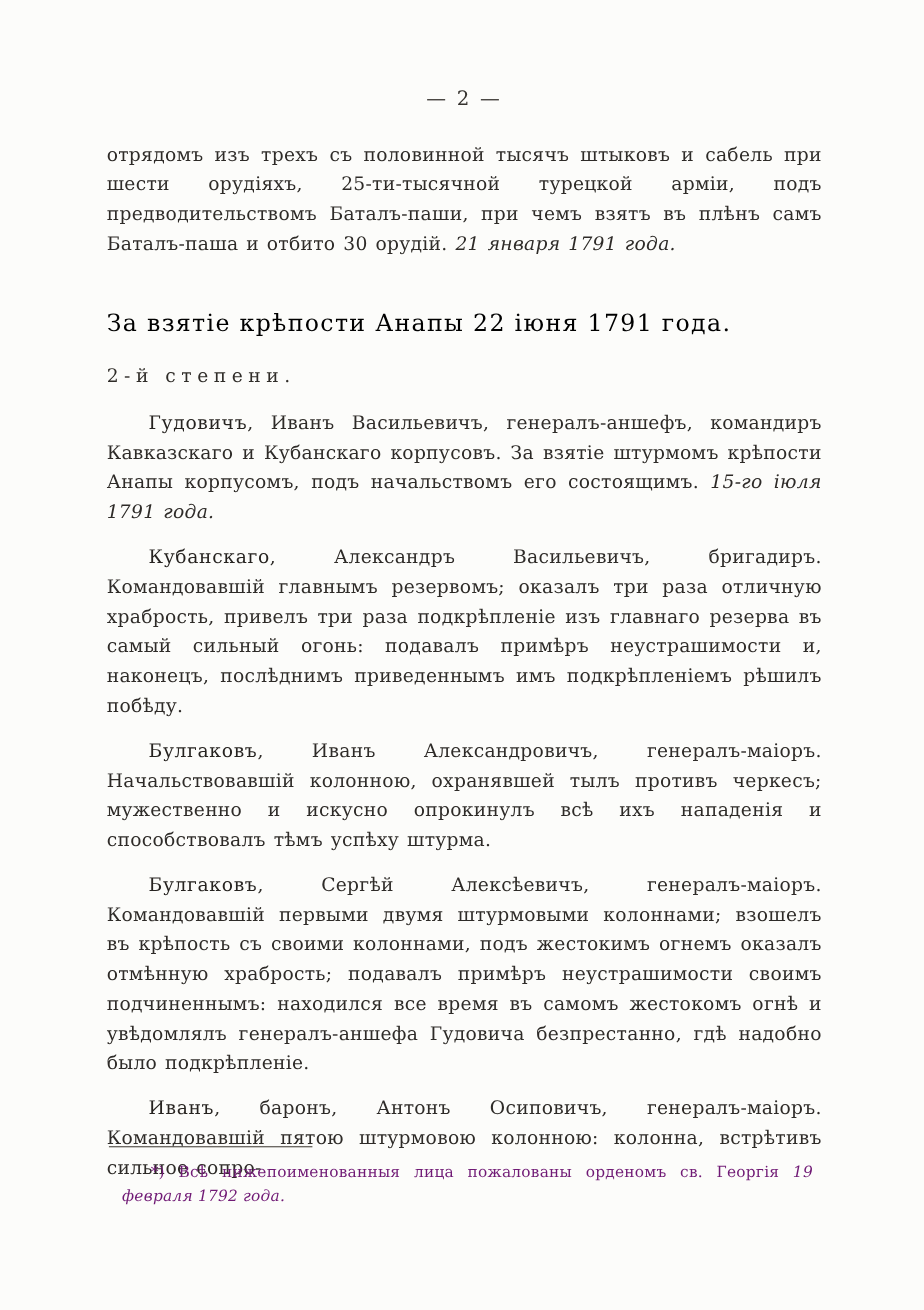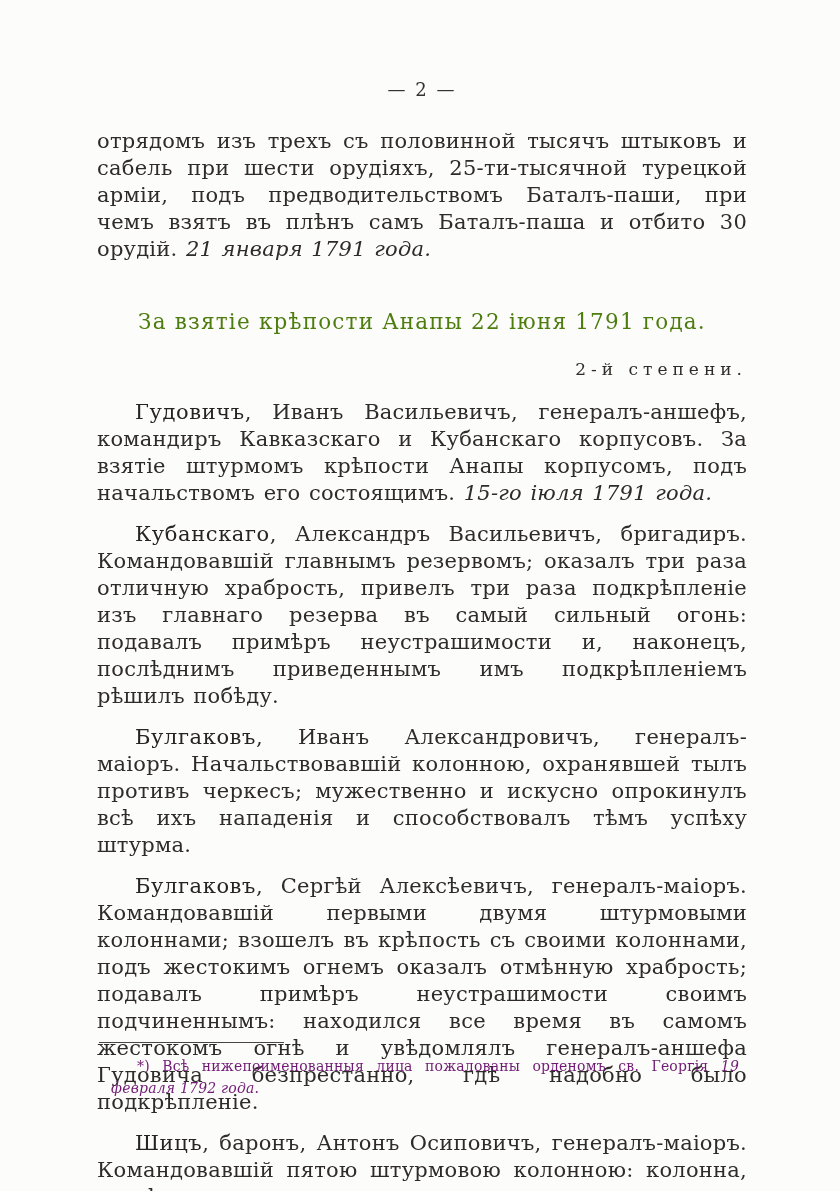--- a/index.html
+++ b/index.html
@@ -21,45 +21,45 @@
   }
   .page-number {
     text-align: center;
     font-size: 18px;
     line-height: 24px;
     letter-spacing: 2px;
     margin: 0 0 26px 0;
     color: #35322e;
   }
   .para {
-    font-size: 21px;
+    font-size: 17px;
     line-height: 27px;
     text-align: justify;
     letter-spacing: 0.25px;
     word-spacing: 1.5px;
     margin: 0;
   }
   .lead { margin-bottom: 0; }
   .entry {
     text-indent: 38px;
     margin-bottom: 14px;
   }
   .heading {
     font-size: 21.5px;
     font-weight: 400;
-    text-align: center;
+    text-align: left;
     letter-spacing: 1.2px;
     margin: 44px 0 0 0;
     line-height: 30px;
-    color: #4d7c0f;
+    color: #000000;
   }
   .subheading {
     font-size: 17px;
     font-weight: 400;
-    text-align: right;
+    text-align: left;
     letter-spacing: 5px;
     line-height: 24px;
     margin: 20px 0 18px 0;
     color: #2f2c28;
   }
   .subheading .note {
     letter-spacing: 1px;
     font-size: 15px;
     vertical-align: 2px;
   }
@@ -107,21 +107,21 @@
 
     <p class="para entry"><span class="entry-name">Гудовичъ</span><span>, Иванъ Васильевичъ, генералъ-аншефъ, командиръ Кавказскаго и Кубанскаго корпусовъ. За взятіе штурмомъ крѣпости Анапы корпусомъ, подъ начальствомъ его состоящимъ. </span><span class="date">15-го іюля 1791 года.</span></p>
 
 
     <p class="para entry"><span class="entry-name">Кубанскаго</span><span>, Александръ Васильевичъ, бригадиръ. Командовавшій главнымъ резервомъ; оказалъ три раза отличную храбрость, привелъ три раза подкрѣпленіе изъ главнаго резерва въ самый сильный огонь: подавалъ примѣръ неустрашимости и, наконецъ, послѣднимъ приведеннымъ имъ подкрѣпленіемъ рѣшилъ побѣду.</span></p>
 
     <p class="para entry"><span class="entry-name">Булгаковъ</span><span>, Иванъ Александровичъ, генералъ-маіоръ. Начальствовавшій колонною, охранявшей тылъ противъ черкесъ; мужественно и искусно опрокинулъ всѣ ихъ нападенія и способствовалъ тѣмъ успѣху штурма.</span></p>
 
     <p class="para entry"><span class="entry-name">Булгаковъ</span><span>, Сергѣй Алексѣевичъ, генералъ-маіоръ. Командовавшій первыми двумя штурмовыми колоннами; взошелъ въ крѣпость съ своими колоннами, подъ жестокимъ огнемъ оказалъ отмѣнную храбрость; подавалъ примѣръ неустрашимости своимъ подчиненнымъ: находился все время въ самомъ жестокомъ огнѣ и увѣдомлялъ генералъ-аншефа Гудовича безпрестанно, гдѣ надобно было подкрѣпленіе.</span></p>
 
-    <p class="para entry"><span class="entry-name">Шицъ</span><span>, баронъ, Антонъ Осиповичъ, генералъ-маіоръ. Командовавшій пятою штурмовою колонною: колонна, встрѣтивъ сильное сопро-</span></p>
+    <p class="para entry"><span class="entry-name">Иванъ</span><span>, баронъ, Антонъ Осиповичъ, генералъ-маіоръ. Командовавшій пятою штурмовою колонною: колонна, встрѣтивъ сильное сопро-</span></p>
 
   </div>
 
   <div class="footnote-area">
     <div class="footnote-rule"></div>
     <p class="footnote"><span>*)</span><span> Всѣ нижепоименованныя лица пожалованы орденомъ св. Георгія </span><span class="date">19 февраля 1792 года.</span></p>
   </div>
 </div>
 
 </body></html>

